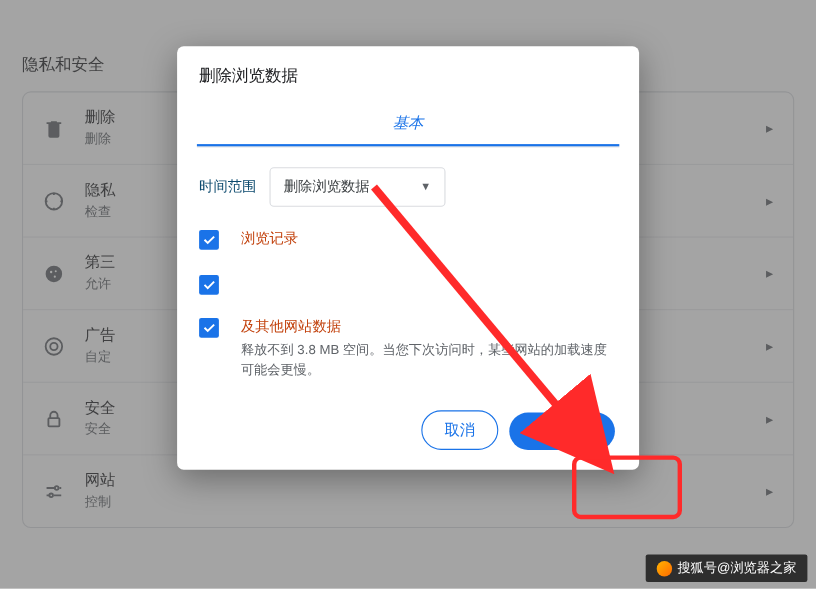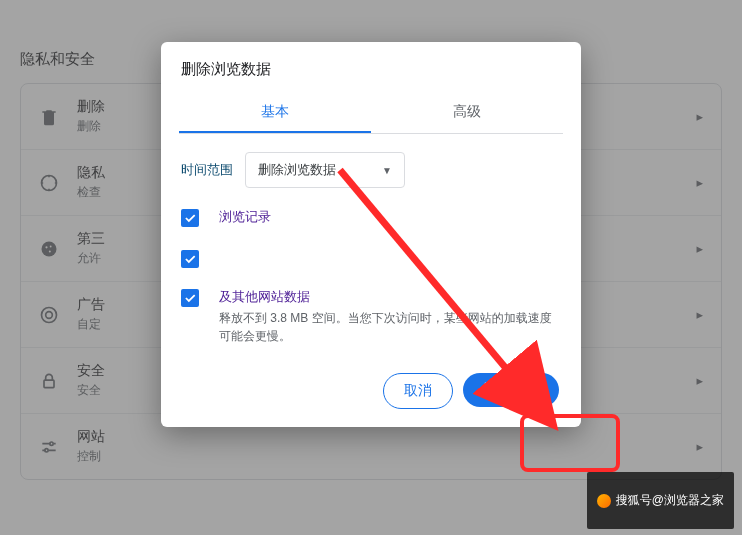--- a/index.html
+++ b/index.html
@@ -14,44 +14,44 @@
 .settings-item .si-icon { width: 20px; height: 20px; margin-right: 18px; color: #5f6368; display: flex; align-items: center; justify-content: center; flex-shrink: 0; }
 .settings-item .si-text { flex: 1; }
 .settings-item .si-title { color: #202124; font-size: 14px; margin-bottom: 2px; }
 .settings-item .si-sub { color: #5f6368; font-size: 12px; }
 .settings-item .chev { color: #5f6368; font-size: 13px; }
 
 .overlay { position: absolute; inset: 0; background: rgba(90,90,90,0.55); display: flex; justify-content: center; align-items: flex-start; }
 .dialog { background: #fff; width: 420px; margin-top: 42px; border-radius: 6px; box-shadow: 0 8px 30px rgba(0,0,0,0.35); padding-bottom: 18px; }
 .dlg-title { font-size: 15px; padding: 18px 20px 14px; color: #202124; }
 .tabs { display: flex; border-bottom: 1px solid #dadce0; margin: 0 18px; }
-.tab { flex: 1; text-align: center; padding: 10px 0; font-size: 14px; color: #5f6368; cursor: pointer; border-bottom: 2px solid transparent; }
+.tab { flex: 1; text-align: center; padding: 10px 0; font-size: 14px; color: #5f6368; cursor: pointer; border-bottom: 2px solid transparent; font-style: italic; }
 .tab.active { color: #1a73e8; border-bottom-color: #1a73e8; }
 
 .time-row { display: flex; align-items: center; padding: 18px 20px 10px; }
 .time-label { font-size: 13px; color: #0c4a6e; margin-right: 12px; }
 .select { border: 1px solid #dadce0; border-radius: 4px; padding: 8px 12px; width: 160px; display: flex; justify-content: space-between; align-items: center; cursor: pointer; font-size: 13px; color: #3c4043; }
 .select .caret { color: #5f6368; font-size: 10px; }
 
 .check-row { display: flex; align-items: flex-start; padding: 10px 20px; }
 .checkbox { width: 18px; height: 18px; background: #1a73e8; border-radius: 2px; margin-right: 20px; margin-top: 1px; display: flex; align-items: center; justify-content: center; flex-shrink: 0; cursor: pointer; }
 .checkbox svg { width: 14px; height: 14px; }
 .check-text { flex: 1; }
-.check-title { font-size: 13px; color: #4c1d95; margin-bottom: 3px; }
+.check-title { font-size: 13px; color: #c2410c; margin-bottom: 3px; }
 .check-sub { font-size: 12px; color: #5f6368; line-height: 1.5; }
 
-.dlg-actions { display: flex; justify-content: flex-end; gap: 10px; padding: 18px 22px 0; align-items: flex-start; }
+.dlg-actions { display: flex; justify-content: flex-end; gap: 10px; padding: 18px 22px 0; align-items: flex-end; }
 .btn { border-radius: 18px; padding: 8px 20px; font-size: 14px; cursor: pointer; border: none; }
 .btn-cancel { background: #fff; color: #1a73e8; border: 1px solid #1a73e8; }
 .btn-primary { background: #1a73e8; color: #fff; }
 
 .highlight-box { position: absolute; border: 4px solid #ff2a2a; border-radius: 8px; width: 100px; height: 58px; right: 122px; top: 414px; pointer-events: none; }
 .arrow-svg { position: absolute; top: 150px; left: 300px; pointer-events: none; }
 
-.watermark { position: absolute; right: 8px; bottom: 6px; background: rgba(0,0,0,0.72); color: #fff; font-size: 12px; padding: 20px 10px; border-radius: 2px; display: flex; align-items: center; gap: 5px; margin-left: 32px; }
+.watermark { position: absolute; right: 8px; bottom: 6px; background: rgba(0,0,0,0.72); color: #fff; font-size: 12px; padding: 4px 10px; border-radius: 2px; display: flex; align-items: center; gap: 5px; margin-left: 32px; }
 .wm-logo { width: 14px; height: 14px; background: linear-gradient(135deg,#ffb400,#ff6a00); border-radius: 50%; }
 </style>
 </head>
 <body>
 
 <div class="page">
   <div class="page-title">隐私和安全</div>
   <div class="settings-list">
     <div class="settings-item">
       <span class="si-icon">
@@ -134,21 +134,20 @@
       <span class="chev">▸</span>
     </div>
   </div>
 </div>
 
 <div class="overlay">
   <div class="dialog">
     <div class="dlg-title">删除浏览数据</div>
     <div class="tabs">
       <div class="tab active">基本</div>
-      <div class="tab">高级</div>
     </div>
     <div class="time-row">
       <span class="time-label">时间范围</span>
       <div class="select">
         <span>删除浏览数据</span>
         <span class="caret">▼</span>
       </div>
     </div>
 
     <div class="check-row">

